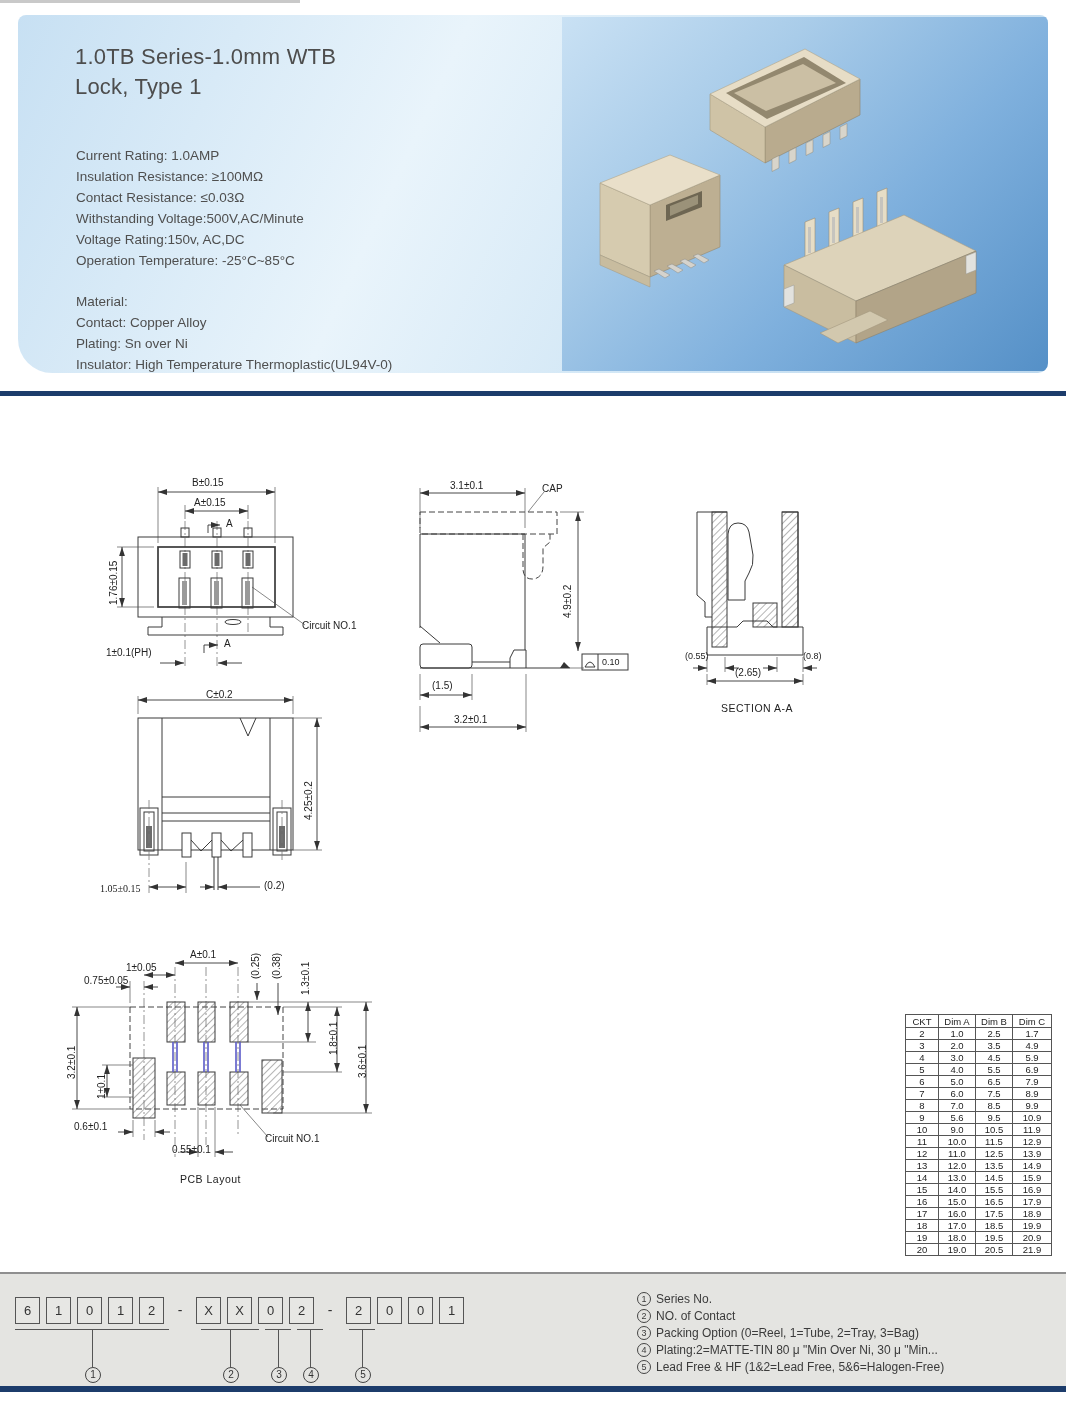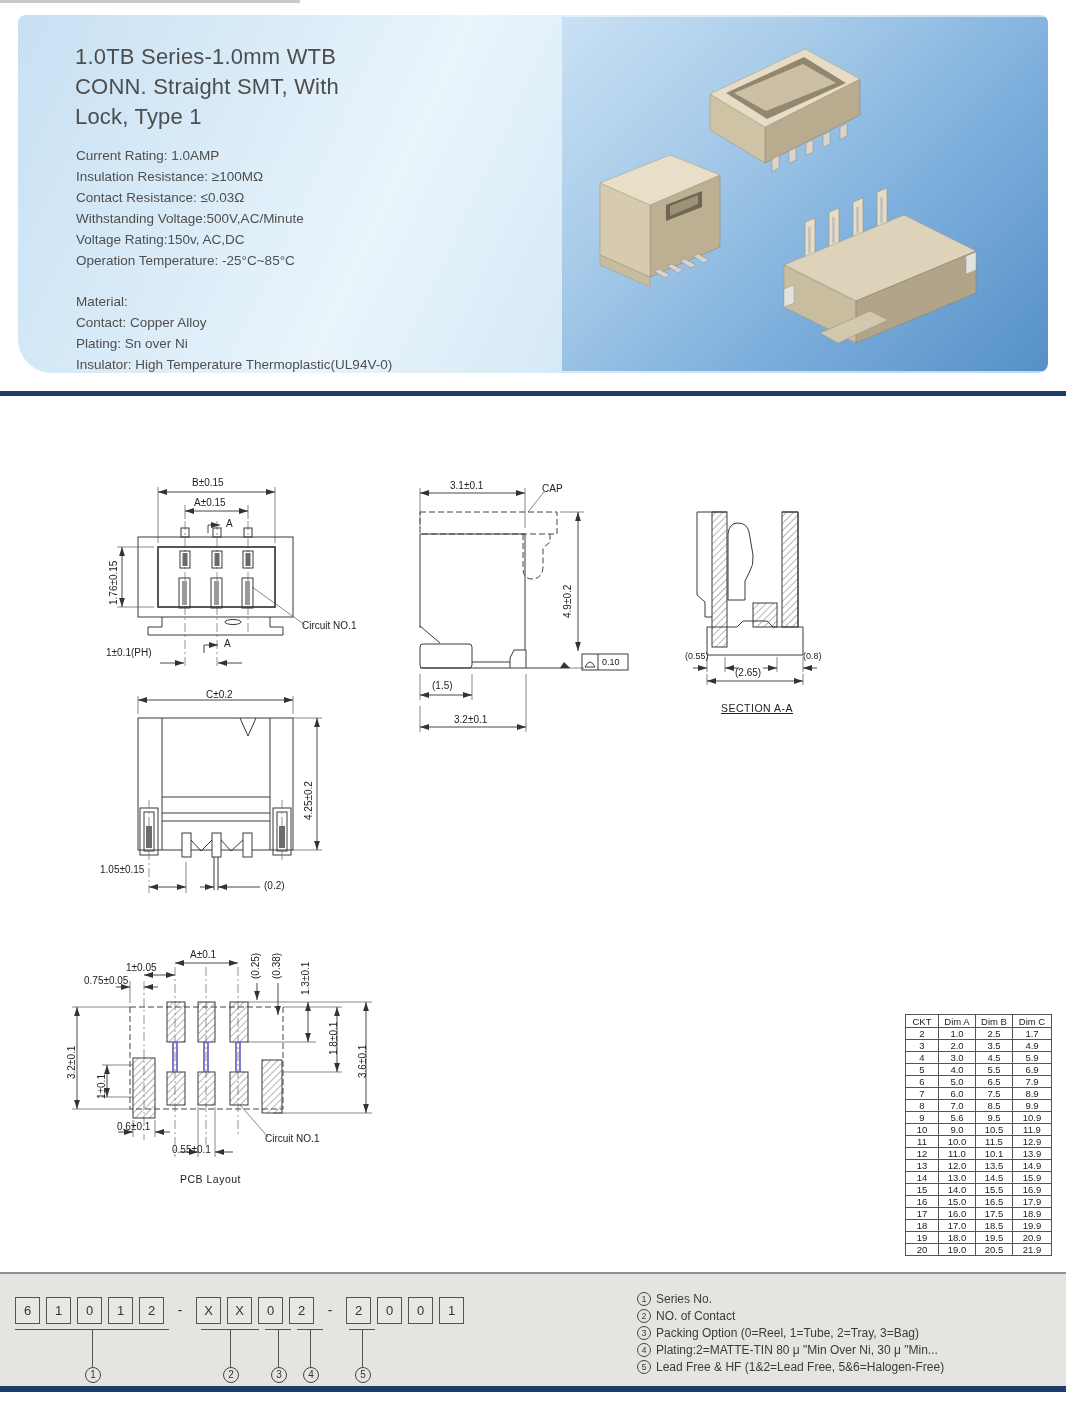--- a/index.html
+++ b/index.html
@@ -74,21 +74,20 @@
     </pattern>
   </defs>
 </svg>
 
 <div class="abs" id="top-gray-sliver"></div>
 
 <div class="abs" id="header-card">
   <div id="title-block">
 
   <div class="title-line">1.0TB Series-1.0mm WTB</div>
-      <div class="title-line">CONN. Straight SMT, With</div>
       <div class="title-line">Lock, Type 1</div>
     </div>
   <div id="spec-block">
 
   <div class="spec-line">Current Rating: 1.0AMP</div>
       <div class="spec-line">Insulation Resistance: ≥100MΩ</div>
       <div class="spec-line">Contact Resistance: ≤0.03Ω</div>
       <div class="spec-line">Withstanding Voltage:500V,AC/Minute</div>
       <div class="spec-line">Voltage Rating:150v, AC,DC</div>
       <div class="spec-line">Operation Temperature: -25°C~85°C</div>
@@ -242,21 +241,21 @@
     <line class="dl" x1="54" y1="168" x2="40" y2="168" marker-end="url(#ar)"></line>
     <path class="xl" d="M92,157 V172 M118,157 V172"></path>
     <line class="dl" x1="78" y1="168" x2="92" y2="168" marker-end="url(#ar)"></line>
     <line class="dl" x1="132" y1="168" x2="118" y2="168" marker-end="url(#ar)"></line>
     <path class="xl" d="M22,174 V185 M118,174 V185"></path>
     <line class="dl" x1="22" y1="181" x2="118" y2="181" marker-start="url(#ar)" marker-end="url(#ar)"></line>
   </svg>
   <div class="dim small" style="left:0px; top:151px;">(0.55)</div>
   <div class="dim small" style="left:90px; top:151px;padding-left:28px;">(0.8)</div>
   <div class="dim" style="left:50px; top:167px;">(2.65)</div>
-  <div class="cap" style="left:36px; top:202px;text-decoration:underline;">SECTION A-A</div>
+  <div class="cap" style="left:36px; top:202px;">SECTION A-A</div>
 </div>
 
 <div class="drawing" style="left:100px; top:690px; width:280px; height:218px;">
   <svg width="280" height="218" viewBox="0 0 280 218">
     <path class="xl" d="M38,24 V6 M193,24 V6"></path>
     <line class="dl" x1="38" y1="10" x2="193" y2="10" marker-start="url(#ar)" marker-end="url(#ar)"></line>
     <rect class="ln" x="38" y="28" width="155" height="132"></rect>
     <path class="ln" d="M62,28 V160 M170,28 V160"></path>
     <path class="ln" d="M140,28 L148,46 L156,28"></path>
     <path class="ln" d="M62,107 H170 M62,123 H170 M62,131 H170"></path>
@@ -274,21 +273,21 @@
     <path class="ln" d="M114,167 V200 M118,167 V200"></path>
     <path class="xl" d="M86,172 V203"></path>
     <line class="dl" x1="49" y1="197" x2="86" y2="197" marker-start="url(#ar)" marker-end="url(#ar)"></line>
     <line class="dl" x1="100" y1="197" x2="114" y2="197" marker-end="url(#ar)"></line>
     <line class="dl" x1="160" y1="197" x2="118" y2="197" marker-end="url(#ar)"></line>
     <path class="xl" d="M193,28 H222 M193,160 H222"></path>
     <line class="dl" x1="217" y1="28" x2="217" y2="160" marker-start="url(#ar)" marker-end="url(#ar)"></line>
   </svg>
   <div class="dim" style="left:106px; top:-1px;">C±0.2</div>
   <div class="dim rot" style="left:203px; top:130px;">4.25±0.2</div>
-  <div class="dim" style="left:0px; top:174px;">1.05±0.15</div>
+  <div class="dim" style="left:0px; top:193px;font-family:Liberation Serif, serif;">1.05±0.15</div>
   <div class="dim" style="left:164px; top:190px;">(0.2)</div>
 </div>
 
 <div class="drawing" style="left:60px; top:945px; width:330px; height:250px;">
   <svg width="330" height="250" viewBox="0 0 330 250">
     <path class="cl" d="M115,22 V212 M146,22 V200 M178,22 V190 M84,36 V195"></path>
     <rect class="dsh" x="70" y="62" width="153" height="102"></rect>
     <rect class="hat" x="107" y="57" width="18" height="40"></rect>
       <rect class="hat" x="138" y="57" width="17" height="40"></rect>
       <rect class="hat" x="170" y="57" width="18" height="40"></rect>
@@ -324,21 +323,21 @@
   <div class="dim" style="left:130px; top:4px;">A±0.1</div>
   <div class="dim" style="left:66px; top:17px;">1±0.05</div>
   <div class="dim" style="left:24px; top:30px;">0.75±0.05</div>
   <div class="dim rot" style="left:190px; top:34px;">(0.25)</div>
   <div class="dim rot" style="left:211px; top:34px;">(0.38)</div>
   <div class="dim rot" style="left:240px; top:50px;">1.3±0.1</div>
   <div class="dim rot" style="left:268px; top:110px;">1.8±0.1</div>
   <div class="dim rot" style="left:297px; top:133px;">3.6±0.1</div>
   <div class="dim rot" style="left:6px; top:134px;">3.2±0.1</div>
   <div class="dim rot" style="left:36px; top:154px;">1±0.1</div>
-  <div class="dim" style="left:14px; top:176px;margin-left:43px;">0.6±0.1</div>
+  <div class="dim" style="left:14px; top:176px;">0.6±0.1</div>
   <div class="dim" style="left:72px; top:199px;margin-left:40px;">0.55±0.1</div>
   <div class="dim" style="left:205px; top:188px;">Circuit NO.1</div>
   <div class="cap" style="left:120px; top:228px;">PCB Layout</div>
 </div>
 
 <table id="dim-table">
   <thead>
     <tr>
       <th class="c0">CKT</th>
       <th class="c1">Dim A</th>
@@ -414,21 +413,21 @@
       <tr>
         <td>11</td>
         <td>10.0</td>
         <td>11.5</td>
         <td>12.9</td>
       </tr>
 
       <tr>
         <td>12</td>
         <td>11.0</td>
-        <td>10.1</td>
+        <td>12.5</td>
         <td>13.9</td>
       </tr>
 
       <tr>
         <td>13</td>
         <td>12.0</td>
         <td>13.5</td>
         <td>14.9</td>
       </tr>
 

